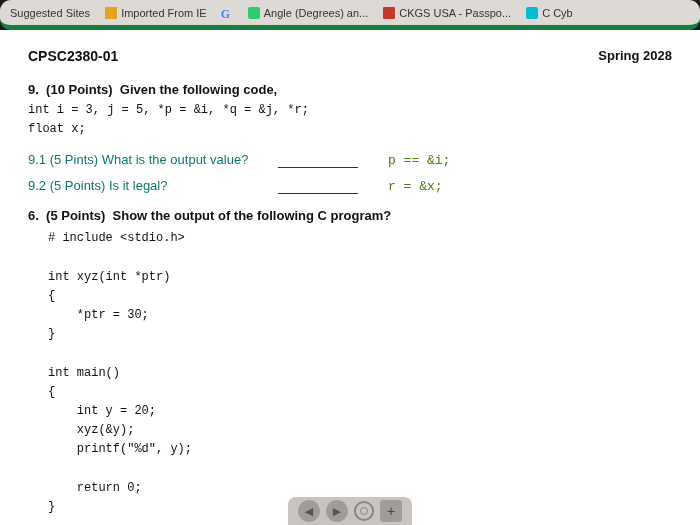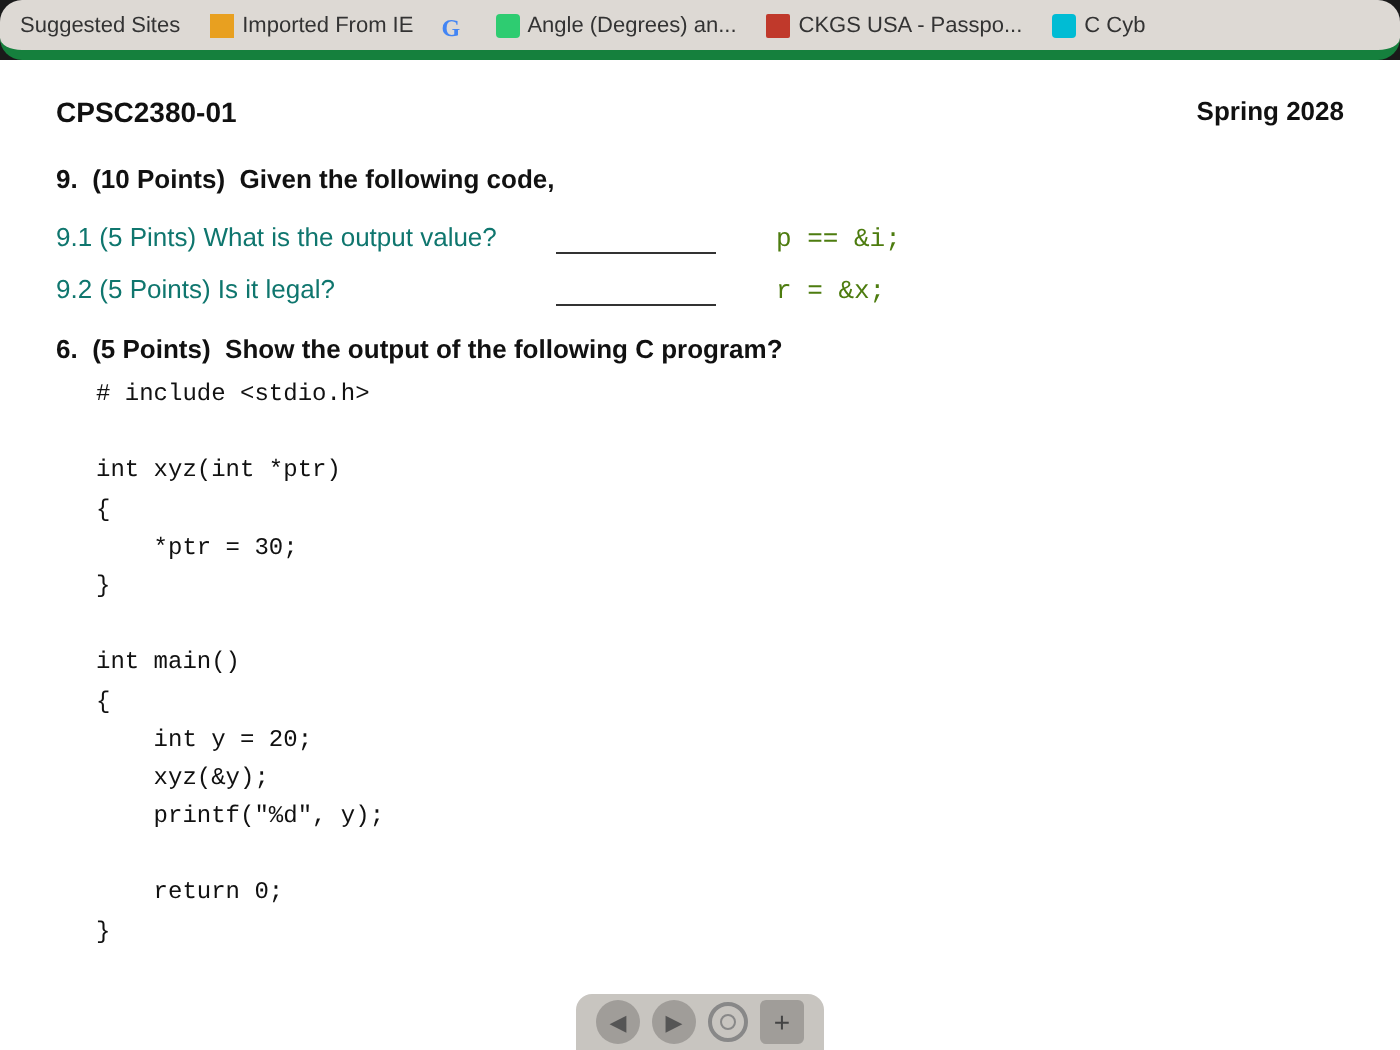--- a/index.html
+++ b/index.html
@@ -280,20 +280,24 @@
     <div class="doc-header">
       <span class="doc-title">CPSC2380-01</span>
       <span class="doc-semester">Spring 2028</span>
     </div>
 
     <div class="question-block">
       <div class="question-title">
         <span>9.</span>&nbsp;
         <span>(10 Points)</span>&nbsp;
         <span>Given the following code,</span>
+      </div>
+      <div class="code-block">
+        <div>int i = 3, j = 5, *p = &amp;i, *q = &amp;j, *r;</div>
+        <div>float x;</div>
       </div>
 
       <div style="margin-top: 14px;">
 
         <div class="sub-question">
           <span class="sub-q-label">
             <span>9.1 (5 Pints) What is the output value?</span>
           </span>
           <span class="answer-line">&nbsp;</span>
           <span class="sub-q-expr">p == &amp;i;</span>

